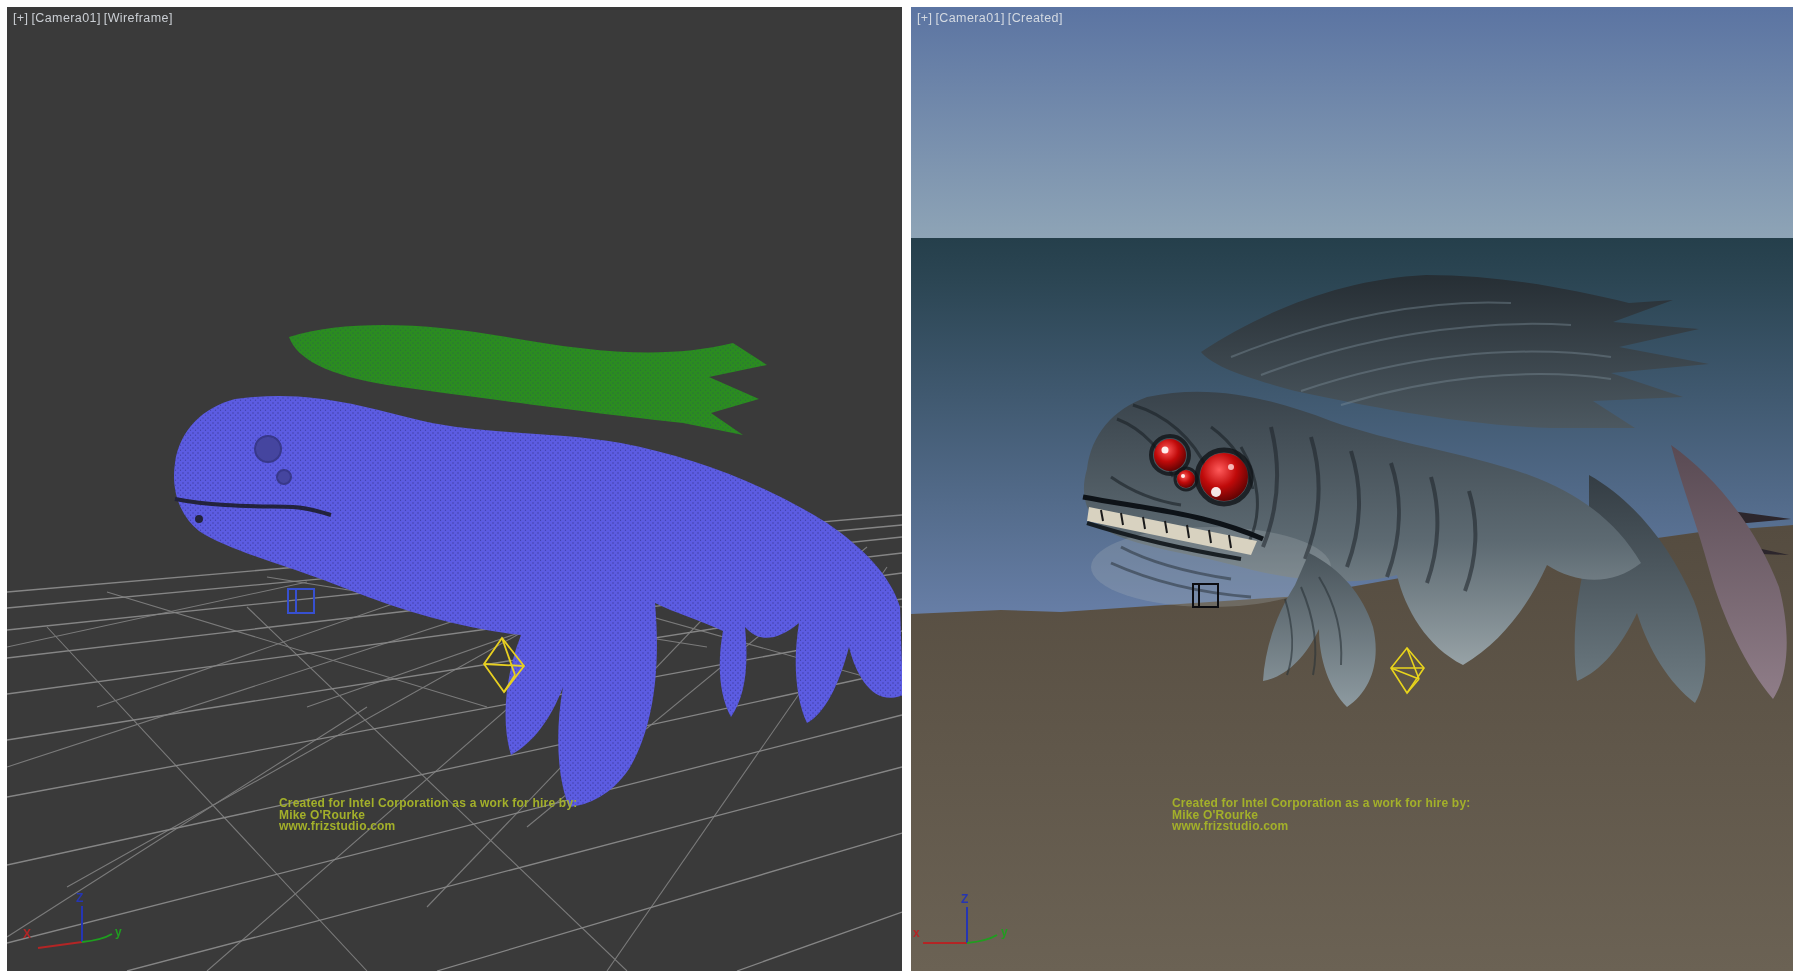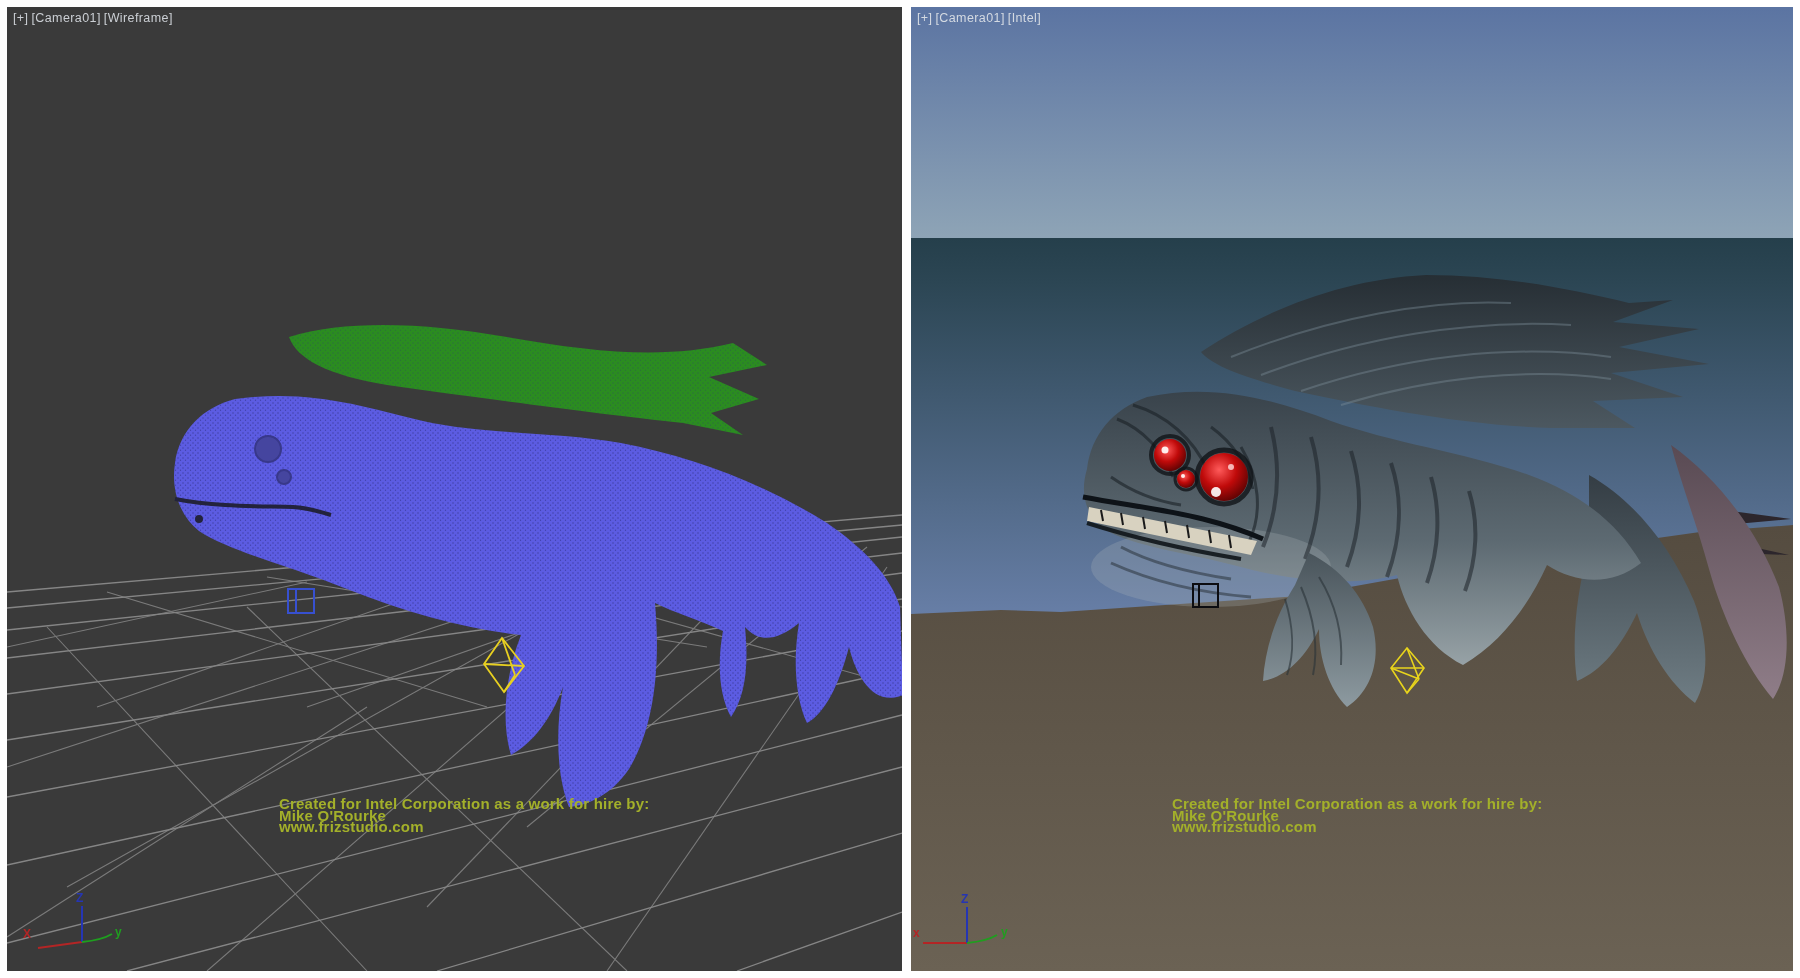--- a/index.html
+++ b/index.html
@@ -5,21 +5,21 @@
   html,body{margin:0;padding:0;background:#ffffff;font-family:"Liberation Sans",sans-serif;}
   .frame{position:relative;width:1800px;height:978px;background:#ffffff;overflow:hidden;}
   .viewport{position:absolute;top:7px;height:964px;overflow:hidden;}
   .vp-left{left:7px;width:895px;background:#3a3a3a;}
   .vp-right{left:911px;width:882px;background:#5b74a2;}
   .scene{position:absolute;left:0;top:0;}
   .vp-label{position:absolute;top:4px;left:6px;display:flex;gap:3px;
             font-size:12.5px;letter-spacing:.4px;color:#cbcfd4;cursor:pointer;
             user-select:none;z-index:5;}
   .vp-label span{white-space:pre;}
-  .watermark{position:absolute;color:#a3b02a;font-size:15px;font-weight:bold;
+  .watermark{position:absolute;color:#a3b02a;font-size:12px;font-weight:bold;
              line-height:11.5px;letter-spacing:.2px;z-index:4;white-space:nowrap;}
   .wm-left{left:272px;top:791px;}
   .wm-right{left:261px;top:791px;}
   .axis-label{font-size:12px;font-weight:bold;font-family:"Liberation Sans",sans-serif;}
 </style>
 </head>
 <body>
 
 <div class="frame">
 
@@ -288,21 +288,21 @@
         <path d="M56,936 Q76,934 86,928" stroke="#1f9e1f" stroke-width="2" fill="none"></path>
         <text x="2" y="930" fill="#b32525" class="axis-label">x</text>
         <text x="50" y="896" fill="#2535b3" class="axis-label">Z</text>
         <text x="90" y="929" fill="#1f9e1f" class="axis-label">y</text>
       </g>
     </svg>
 
     <div class="vp-label" style="color:#d4dae2">
       <span>[+]</span>
       <span>[Camera01]</span>
-      <span>[Intel]</span>
+      <span>[Created]</span>
     </div>
 
     <div class="watermark wm-right">
       <div>Created for Intel Corporation as a work for hire by:</div>
       <div>Mike O'Rourke</div>
       <div>www.frizstudio.com</div>
     </div>
   </div>
 
 </div>

